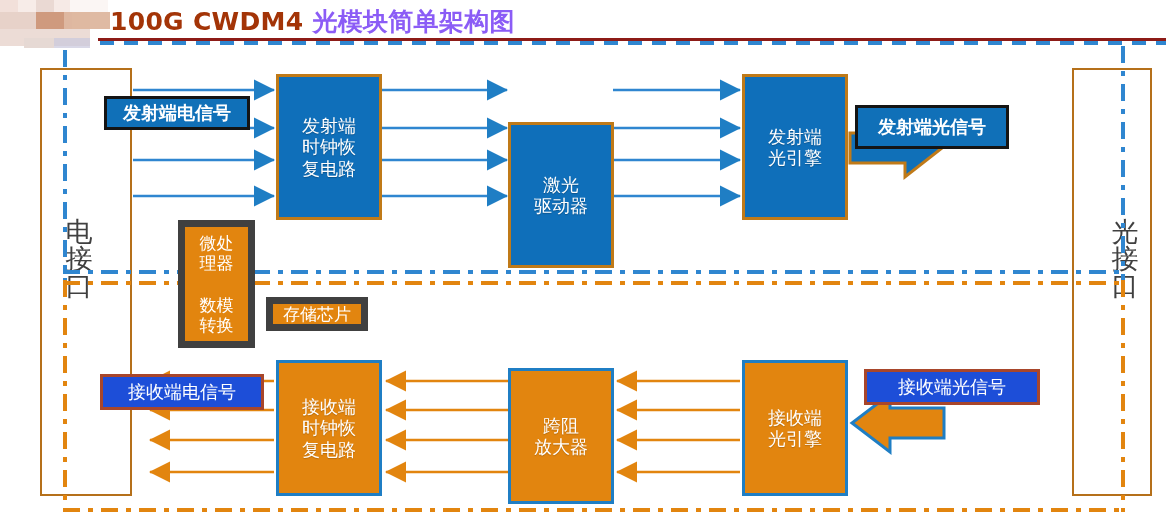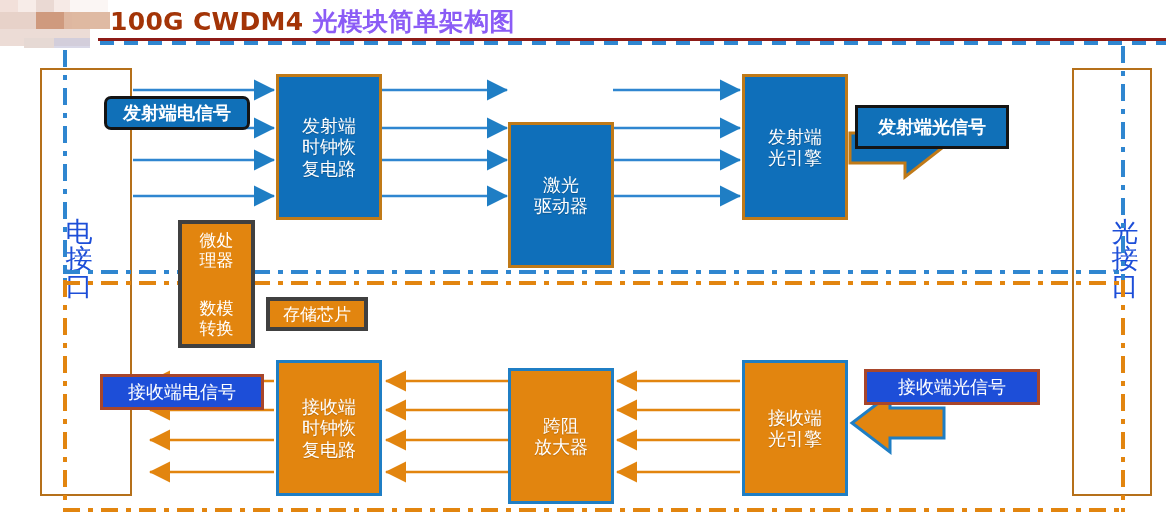--- a/index.html
+++ b/index.html
@@ -35,26 +35,26 @@
     background:repeating-linear-gradient(90deg,#2f86d0 0 14px,transparent 14px 24px);}
 
   
   .box{position:absolute;box-sizing:border-box;display:flex;align-items:center;
     justify-content:center;text-align:center;line-height:1.18;
     font-family:"DejaVu Sans","Liberation Sans",sans-serif;}
   .blue-box{background:#0f6fba;border:3px solid #c07a18;color:#ffffff;
     font-size:18px;text-shadow:0 1px 1px rgba(0,0,0,.25);}
   .orange-box{background:#e2850f;border:3px solid #1f7ec4;color:#ffffff;
     font-size:18px;text-shadow:0 1px 1px rgba(0,0,0,.2);}
-  .mid-box{background:#e2850f;border:4px solid #404040;color:#ffffff;font-size:17px;}
+  .mid-box{background:#e2850f;border:7px solid #404040;color:#ffffff;font-size:17px;}
 
   
   .iface{position:absolute;box-sizing:border-box;border:2px solid #b5701a;background:transparent;}
   .iface-label{position:absolute;font-family:"DejaVu Sans",sans-serif;font-size:27px;
-    color:#1d4ed8;line-height:1.0;text-align:center;width:34px;}
+    color:#404040;line-height:1.0;text-align:center;width:34px;}
 
   
   .callout{position:absolute;box-sizing:border-box;display:flex;align-items:center;
     justify-content:center;font-family:"DejaVu Sans","Liberation Sans",sans-serif;
     font-weight:bold;font-size:18px;white-space:nowrap;}
   .callout-blue{background:#1070b8;border:3px solid #141414;color:#ffffff;}
   .callout-orange{background:#1d4ed8;border:3px solid #a8462b;color:#ffffff;font-weight:normal;}
 
   
   .dashdot-h{position:absolute;height:4px;}
@@ -185,21 +185,21 @@
        flex-direction:column;justify-content:space-between;padding:6px 0;">
     <span style="white-space:pre-line">微处
 理器</span>
     <span style="white-space:pre-line">数模
 转换</span>
   </div>
   <div class="box mid-box" style="left:266px;top:297px;width:102px;height:34px;">
     <span>存储芯片</span>
   </div>
 
-  <div class="callout callout-blue" style="left:104px;top:96px;width:146px;height:34px;border-radius:7px;">
+  <div class="callout callout-blue" style="left:104px;top:96px;width:146px;height:34px;">
     <span>发射端电信号</span>
   </div>
   <div class="callout callout-blue" style="left:855px;top:105px;width:154px;height:44px;">
     <span>发射端光信号</span>
   </div>
   <div class="callout callout-orange" style="left:100px;top:374px;width:164px;height:36px;">
     <span>接收端电信号</span>
   </div>
   <div class="callout callout-orange" style="left:864px;top:369px;width:176px;height:36px;">
     <span>接收端光信号</span>

